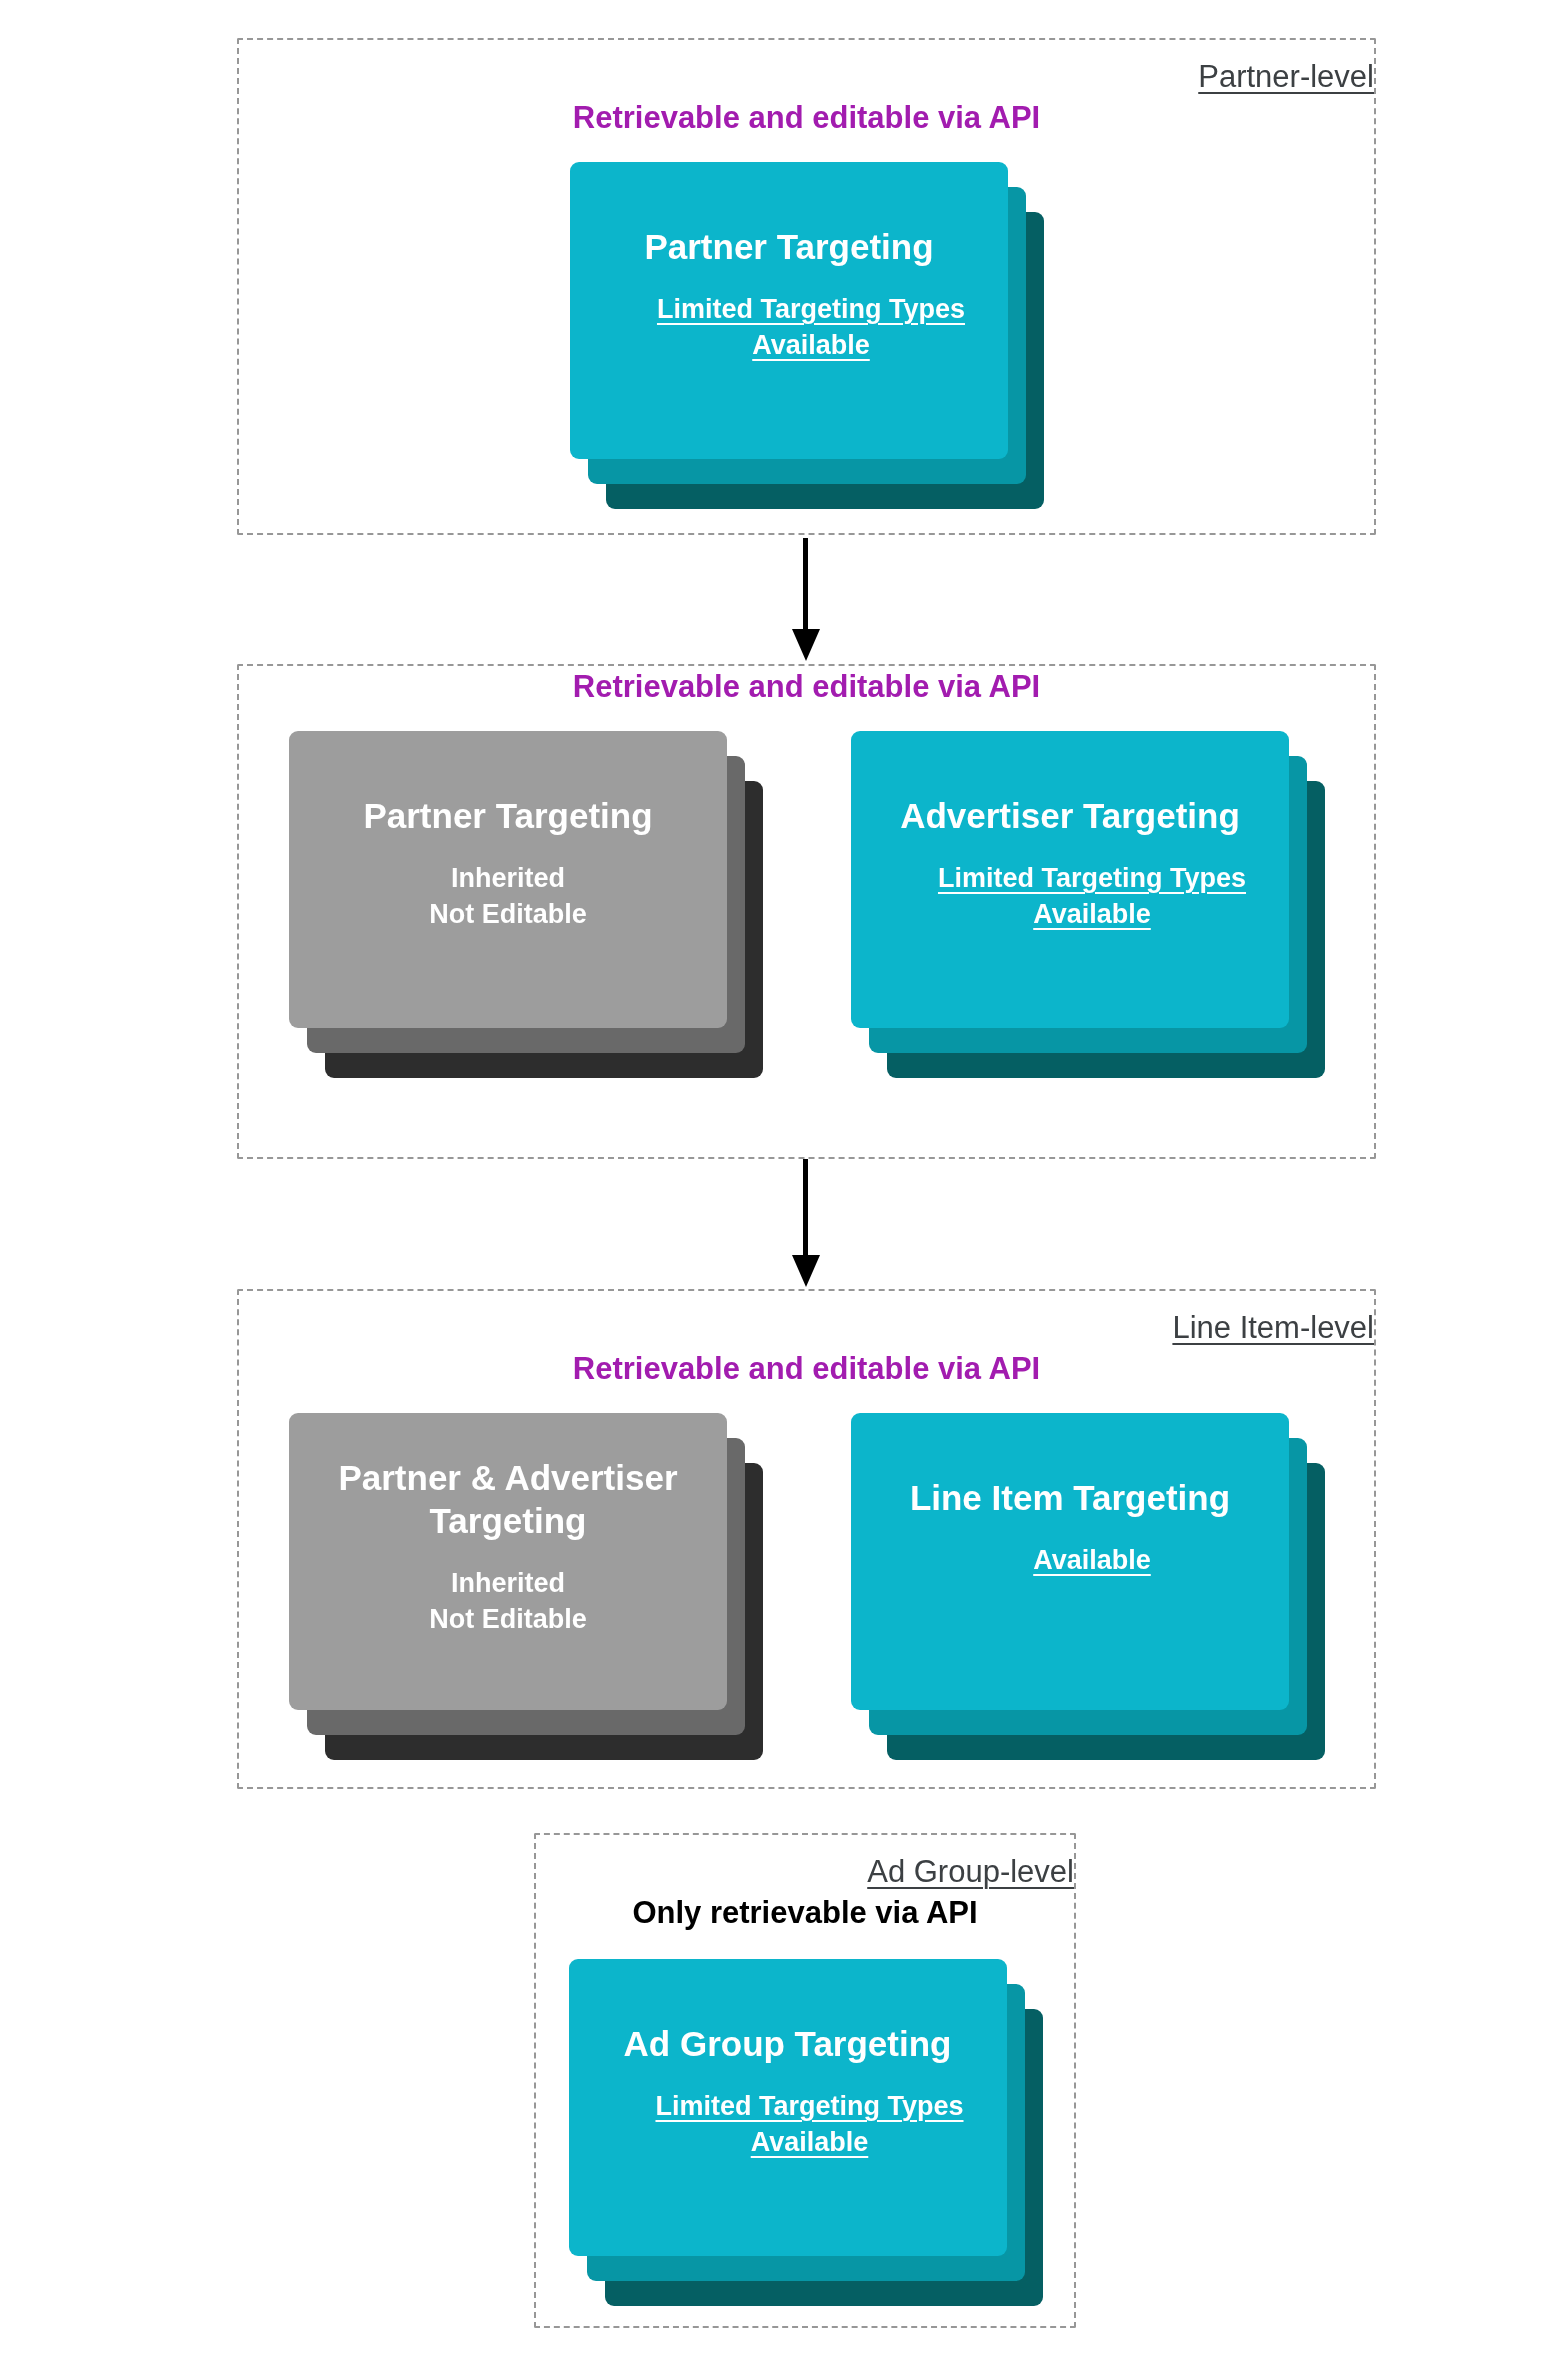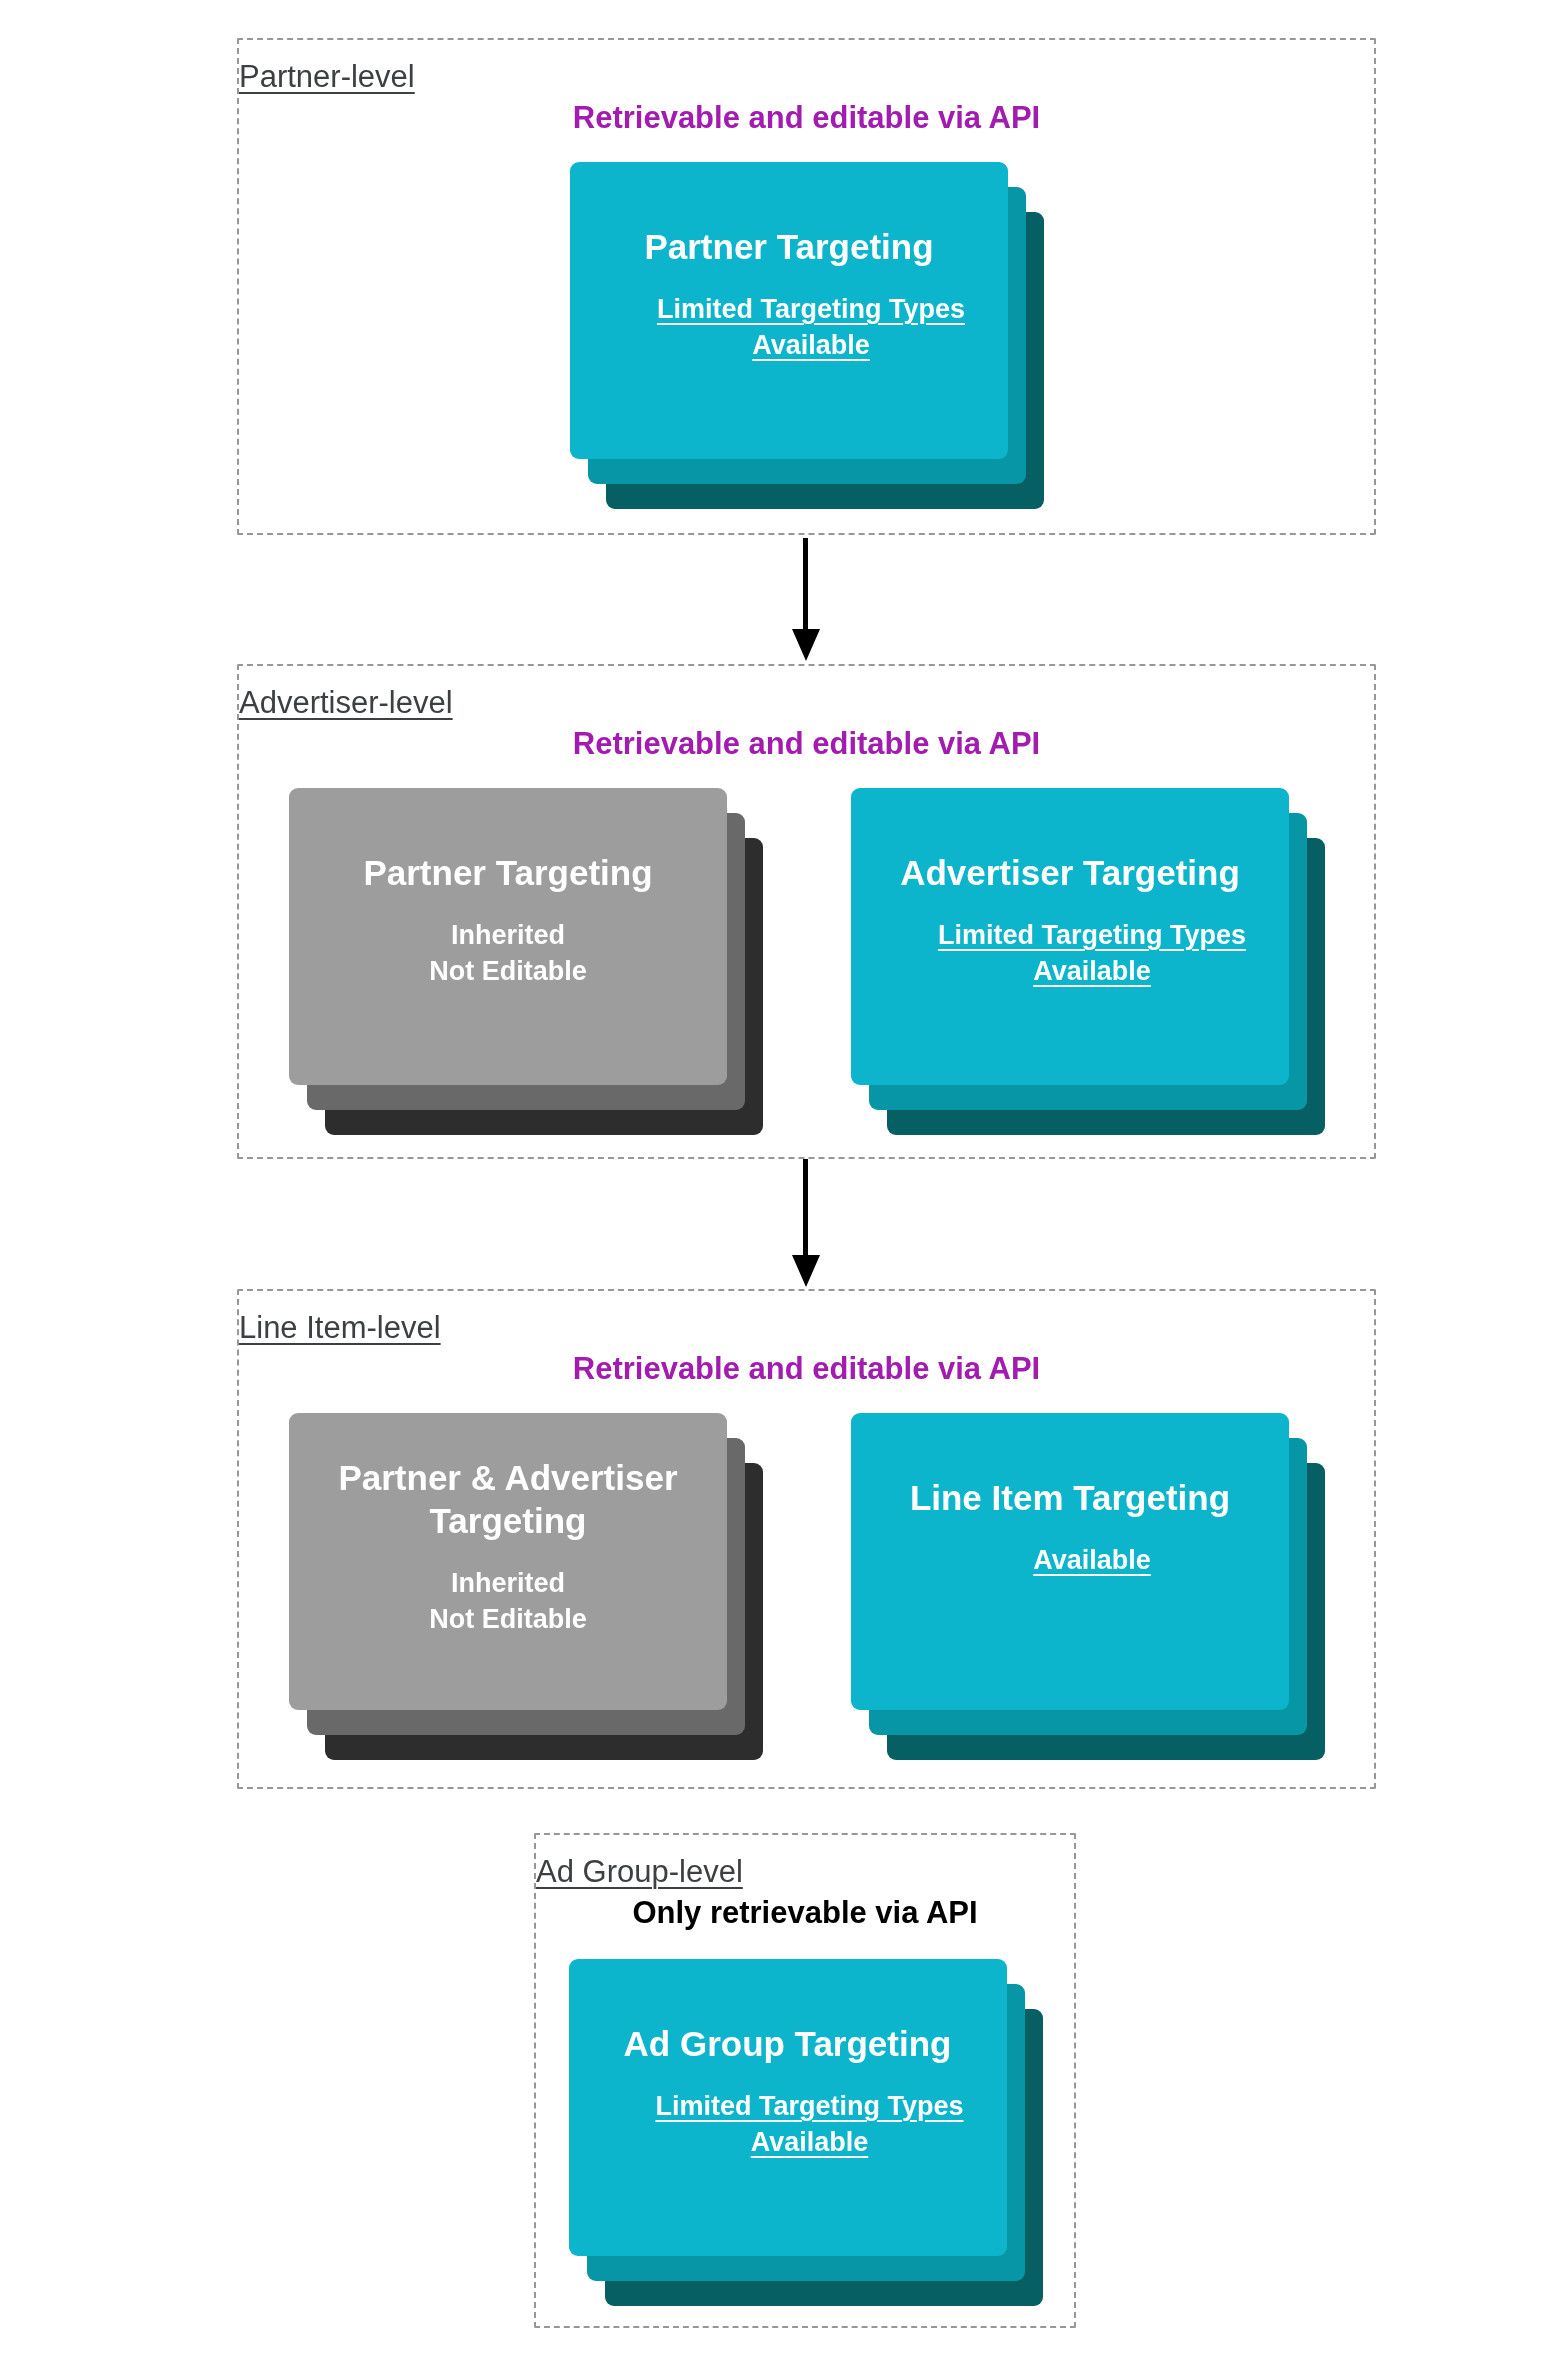--- a/index.html
+++ b/index.html
@@ -19,21 +19,21 @@
     border: 2.7px dashed #979797;
     border-radius: 1.8px;
   }
   #section-1 { left: 237px; top: 38px;   width: 1139px; height: 497px; }
   #section-2 { left: 237px; top: 664px;  width: 1139px; height: 495px; }
   #section-3 { left: 237px; top: 1289px; width: 1139px; height: 500px; }
   #section-4 { left: 534px; top: 1833px; width: 542px;  height: 495px; }
 
   .section-title {
     margin-top: 16px;
-    text-align: left;
+    text-align: right;
     font-size: 31px;
     line-height: 41px;
     font-weight: 400;
     color: #3c4043;
     text-decoration: underline;
     text-underline-offset: 4.5px;
     text-decoration-thickness: 1.8px;
   }
   .section-subtitle {
     text-align: center;
@@ -144,21 +144,20 @@
       </div>
     </div>
   </div>
 
   <div class="arrow" id="arrow-1">
     <div class="arrow-shaft"></div>
     <div class="arrow-head"></div>
   </div>
 
   <div class="section" id="section-2">
-    <div class="section-title">Advertiser-level</div>
     <div class="section-subtitle">Retrievable and editable via API</div>
     <div class="cards-row">
       <div class="stack gray">
         <div class="layer back"></div>
         <div class="layer mid"></div>
         <div class="layer face">
           <div class="card-content">
             <div class="card-title">
               <span class="card-line">Partner Targeting</span>
             </div>

